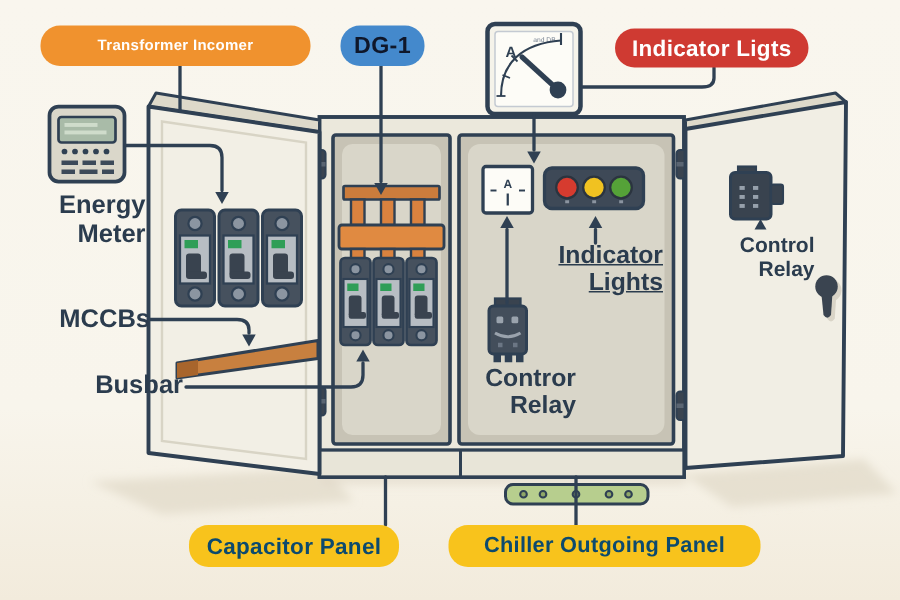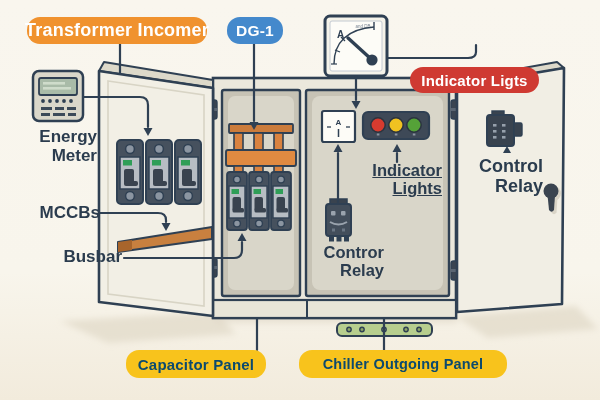--- a/index.html
+++ b/index.html
@@ -7,21 +7,21 @@
     position:relative;width:600px;height:400px;overflow:hidden;
     background:linear-gradient(180deg,#f9f6ee 0%,#f8f5ec 68%,#f2ebdc 100%);
     font-family:"Liberation Sans",sans-serif;
   }
   #stage svg{position:absolute;left:0;top:0;}
   .pill{
     position:absolute;display:flex;align-items:center;justify-content:center;
     font-weight:700;border-radius:13px;white-space:nowrap;letter-spacing:.2px;
   }
   .pill.orange{background:#f0922e;color:#fff;}
-  .pill.blue{background:#4489cc;color:#ffffff;}
+  .pill.blue{background:#4489cc;color:#0f172a;}
   .pill.red{background:#cf3a32;color:#fff;}
   .pill.yellow{background:#f8c31c;color:#0c4a6e;}
   .plabel{
     position:absolute;color:#2b3c4e;font-weight:700;text-align:right;line-height:1.12;
   }
 </style>
 </head>
 <body>
 
 <div id="stage">
@@ -262,26 +262,26 @@
     <path d="M242,233 L237.5,241 L246.5,241 Z" fill="#2f4053" stroke="none"></path>
     <path d="M338,202 L338,153"></path>
     <path d="M338,144 L333.5,152 L342.5,152 Z" fill="#2f4053" stroke="none"></path>
     <path d="M397,162 L397,153"></path>
     <path d="M397,144 L392.5,152 L401.5,152 Z" fill="#2f4053" stroke="none"></path>
     <path d="M257,318 L257,350"></path>
     <path d="M384,318 L384,350"></path>
   </g>
 </svg>
 
-<div class="pill orange" style="left:27px;top:17px;width:180px;height:27px;font-size:18px;">Transformer Incomer</div>
+<div class="pill orange" style="left:27px;top:17px;width:180px;height:27px;font-size:10px;">Transformer Incomer</div>
 <div class="pill blue" style="left:227px;top:17px;width:56px;height:27px;font-size:15.5px;">DG-1</div>
-<div class="pill red" style="left:410px;top:19px;width:129px;height:26px;font-size:15px;margin-top:48px;">Indicator Ligts</div>
+<div class="pill red" style="left:410px;top:19px;width:129px;height:26px;font-size:15px;">Indicator Ligts</div>
 <div class="pill yellow" style="left:126px;top:350px;width:140px;height:28px;font-size:15px;">Capacitor Panel</div>
 <div class="pill yellow" style="left:299px;top:350px;width:208px;height:28px;font-size:14.5px;">Chiller Outgoing Panel</div>
 
 <div class="plabel" style="left:17px;top:127px;width:80px;font-size:17px;">Energy Meter</div>
 <div class="plabel" style="left:24px;top:203px;width:76px;font-size:17px;">MCCBs</div>
 <div class="plabel" style="left:22px;top:247px;width:100px;font-size:17px;">Busbar</div>
 <div class="plabel" style="left:308px;top:243px;width:76px;font-size:16.5px;">Contror Relay</div>
 <div class="plabel" style="left:360px;top:161px;width:82px;font-size:16.5px;text-decoration:underline;">Indicator Lights</div>
-<div class="plabel" style="left:471px;top:156px;width:72px;font-size:18px;">Control Relay</div>
+<div class="plabel" style="left:471px;top:156px;width:72px;font-size:14px;">Control Relay</div>
 
 </div>
 
 </body></html>

